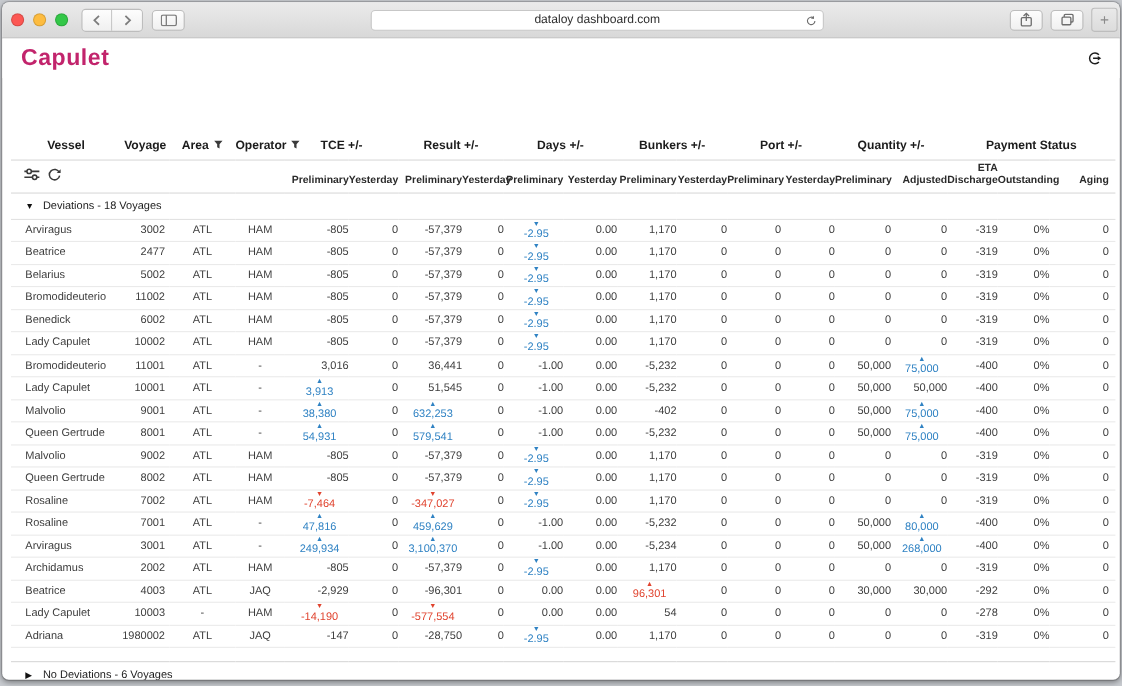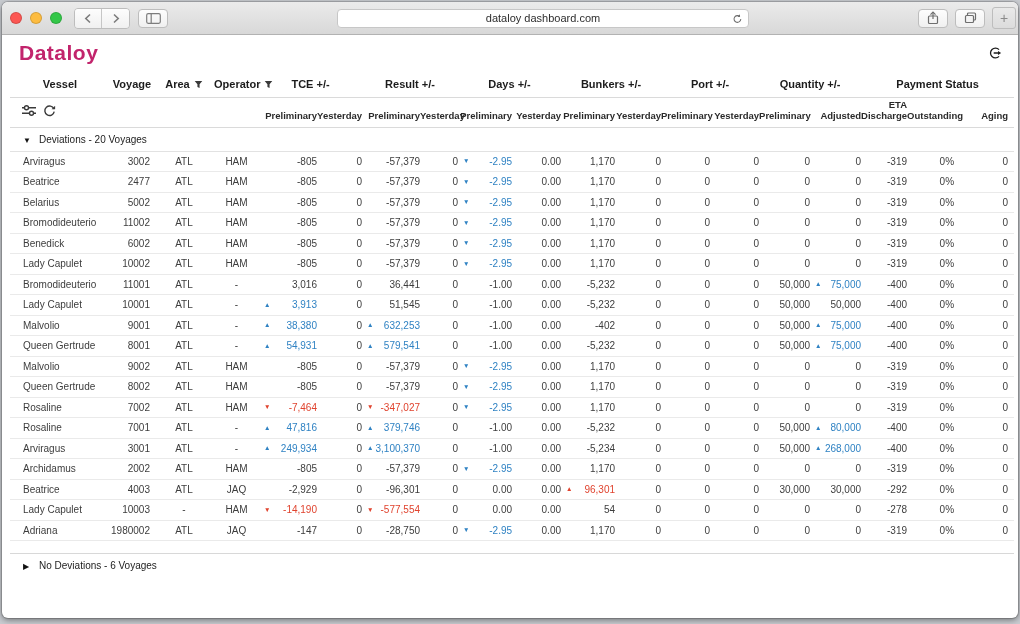--- a/index.html
+++ b/index.html
@@ -25,40 +25,40 @@
   .newtab { width:24px; height:22px; border:1px solid #bdbdbd; border-left:1px solid #bdbdbd; border-radius:3px;
             background:linear-gradient(#e9e9e9,#dcdcdc); color:#8a8a8a; font-size:14px; display:flex; align-items:center; justify-content:center; margin-right:-6px; }
 
   
   .pagehead { height:36px; background:#fff; display:flex; align-items:center; padding:0 17px; position:relative; }
   .logo { font-size:21px; font-weight:bold; letter-spacing:.5px; color:#c2246c; }
   .logout { position:absolute; right:16px; top:11px; background:none; border:none; cursor:pointer; }
 
   
   .tablewrap { padding:0 8px; }
-  table { width:1004px; border-collapse:collapse; table-layout:fixed; }
+  table { width:1004px; border-collapse:collapse; table-layout:fixed;margin-top:48px; }
   thead th { font-weight:bold; color:#1c1c1c; }
   tr.groups th { font-size:11px; height:26px; text-align:center; vertical-align:middle; border-bottom:1px solid #dadada; white-space:nowrap; }
   tr.groups th .fico { margin-left:4px; vertical-align:-1px; }
   tr.subs th { font-size:9.5px; color:#2a2a2a; height:30px; text-align:right; vertical-align:bottom; padding-bottom:5px; line-height:1.15; border-bottom:1px solid #dadada; }
   tr.subs th.tools { text-align:left; padding-left:12px; vertical-align:middle; padding-bottom:0; }
   .toolbtn { background:none; border:none; margin-right:7px; cursor:pointer; vertical-align:middle; }
 
   tr.section td { height:24px; font-size:10px; color:#1c1c1c; border-bottom:1px solid #e2e2e2; padding-left:13px; vertical-align:middle; }
   tr.section .mk { display:inline-block; width:16px; font-size:8px; color:#111; }
   tr.section .mk.dash { font-size:10px; font-weight:bold; }
   tr.spacer td { height:13px; border-bottom:1px solid #d8d8d8; }
   tr.section.noline td { border-bottom:none; }
 
   tr.data td { height:20.5px; font-size:10px; color:#3d3d3d; border-bottom:1px solid #eaeaea; vertical-align:middle; white-space:nowrap; }
   td.vessel { padding-left:13px; text-align:left; }
   td.num { text-align:right; }
   td.ctr { text-align:center; }
   td.pr4 { padding-right:4px; } td.pr6 { padding-right:6px; } th.pr6 { padding-right:6px !important; }
-  .fx { display:flex; justify-content:space-between; align-items:center; padding-left:5px; }
+  .fx { display:flex; justify-content:flex-start; align-items:center; padding-left:5px;flex-direction:column; }
   .arr { font-size:6.5px; line-height:1; }
   .pos { color:#2f82c3; } .neg { color:#e0432e; }
 </style>
 </head>
 <body>
 
 <div class="window">
 
   <div class="chrome">
     <div class="lights">
@@ -107,21 +107,21 @@
         <svg width="13" height="12" viewBox="0 0 13 12">
             <rect x="3.5" y="1" width="8" height="7" rx="1" fill="none" stroke="#6e6e6e" stroke-width="1.2"></rect>
             <rect x="1.5" y="3.5" width="8" height="7" rx="1" fill="#f4f4f4" stroke="#6e6e6e" stroke-width="1.2"></rect>
           </svg>
       </button>
       <button class="newtab">+</button>
     </div>
   </div>
 
   <div class="pagehead">
-    <div class="logo">Dataloy</div>
+    <div class="logo">Capulet</div>
     <button class="logout">
       <svg width="14" height="14" viewBox="0 0 16 16">
           <path d="M12.6 4.2 A5.6 5.6 0 1 0 12.6 11.8" fill="none" stroke="#1e1e1e" stroke-width="1.5"></path>
           <line x1="6.5" y1="8" x2="11.6" y2="8" stroke="#1e1e1e" stroke-width="1.5"></line>
           <path d="M11.4 5.7 L15 8 L11.4 10.3 Z" fill="#1e1e1e"></path>
         </svg>
     </button>
   </div>
 
   <div class="tablewrap">
@@ -187,21 +187,21 @@
             <th>Yesterday</th>
             <th>Preliminary</th>
             <th>Adjusted</th>
             <th>ETA Discharge</th>
             <th>Outstanding</th>
             <th class="pr6">Aging</th>
           </tr>
         </thead>
       <tbody id="tbody">
           <tr class="section">
-            <td colspan="19"><span class="mk">▼</span><span>Deviations - 20 Voyages</span></td>
+            <td colspan="19"><span class="mk">▼</span><span>Deviations - 18 Voyages</span></td>
           </tr>
           <tr class="data">
             <td class="vessel">Arviragus</td>
             <td class="num pr4">3002</td>
             <td class="ctr">ATL</td>
             <td class="ctr">HAM</td>
             <td class="num">-805</td>
             <td class="num">0</td>
             <td class="num">-57,379</td>
             <td class="num">0</td>
@@ -572,21 +572,21 @@
             <td class="num">
               <div class="fx">
                 <span class="arr pos">▲</span>
                 <span class="pos">47,816</span>
               </div>
             </td>
             <td class="num">0</td>
             <td class="num">
               <div class="fx">
                 <span class="arr pos">▲</span>
-                <span class="pos">379,746</span>
+                <span class="pos">459,629</span>
               </div>
             </td>
             <td class="num">0</td>
             <td class="num">-1.00</td>
             <td class="num">0.00</td>
             <td class="num">-5,232</td>
             <td class="num">0</td>
             <td class="num">0</td>
             <td class="num">0</td>
             <td class="num">50,000</td>

